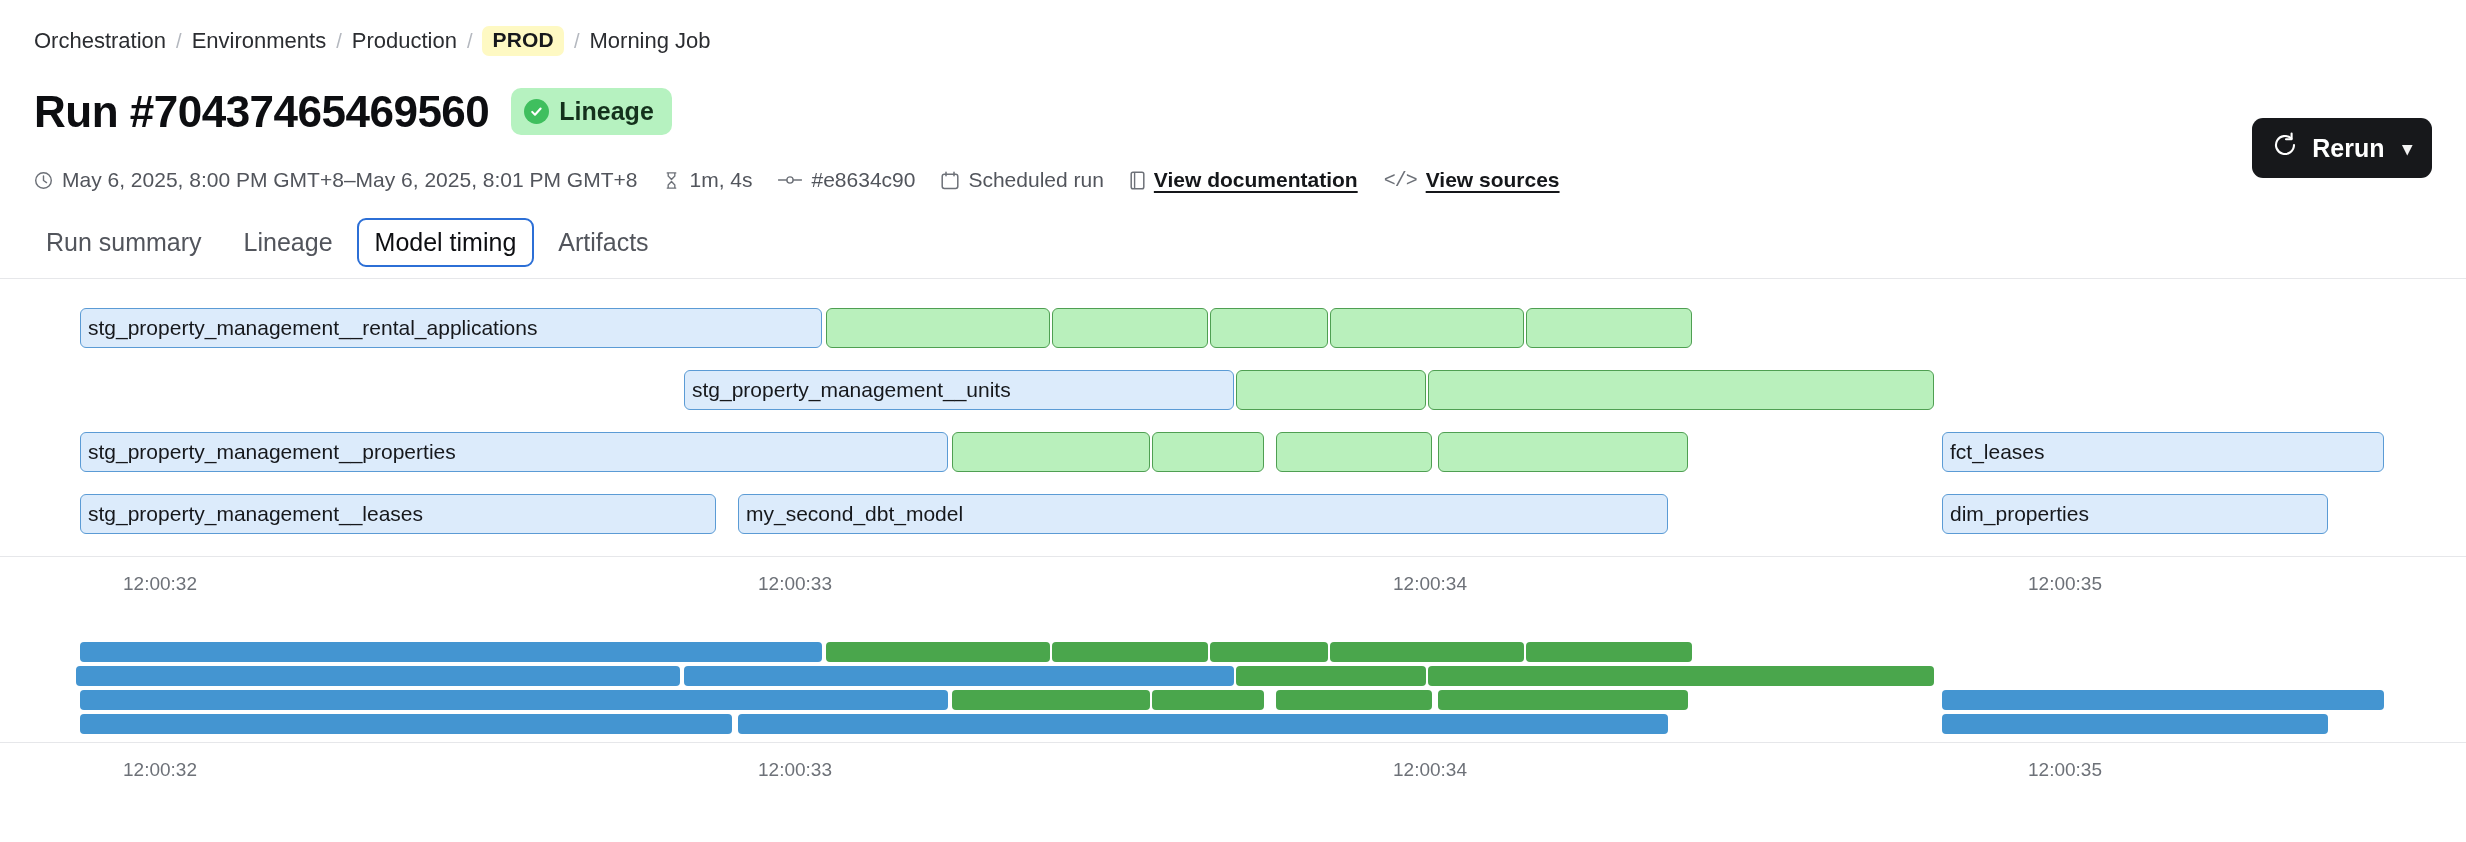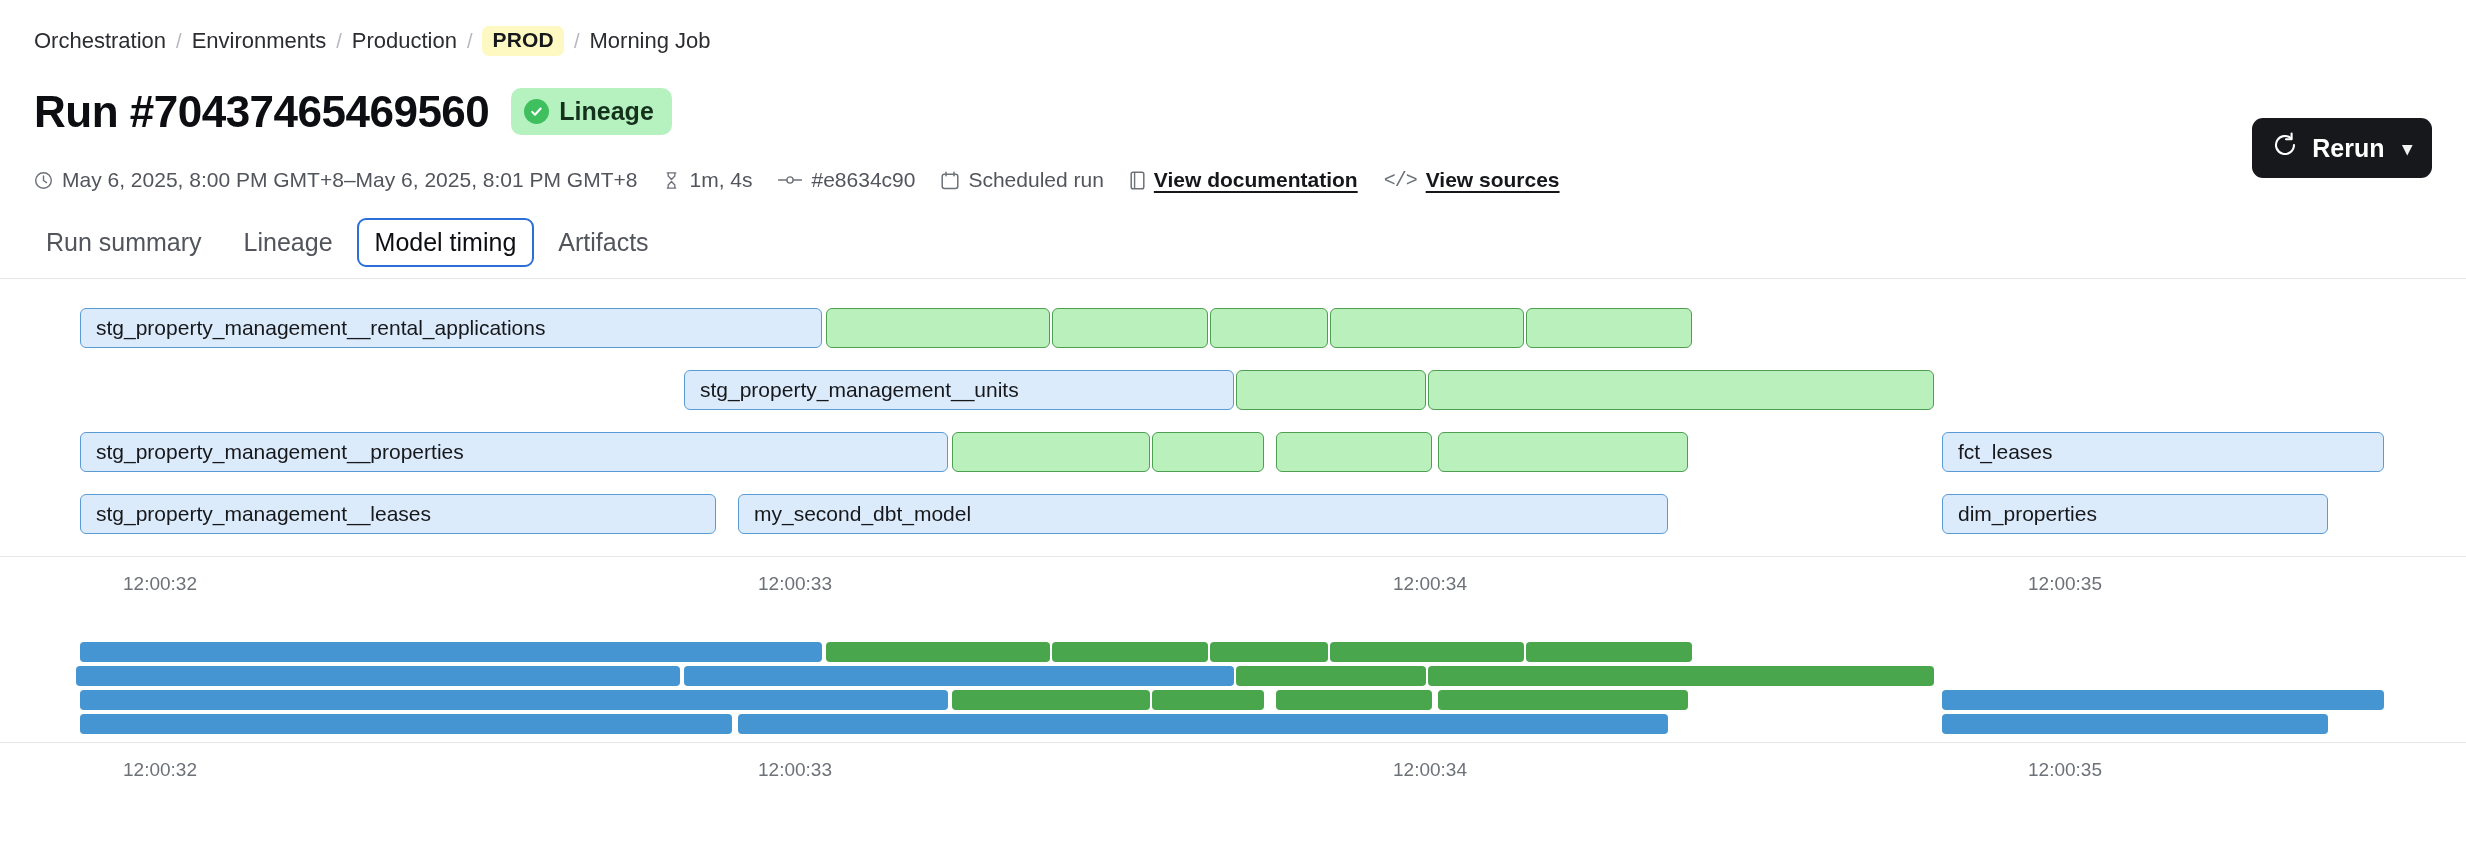--- a/index.html
+++ b/index.html
@@ -145,21 +145,21 @@
   .track { position: relative; height: 62px; }
   .bar {
     position: absolute;
     top: 8px;
     height: 40px;
     border-radius: 6px;
     display: flex;
     align-items: center;
     font-size: 21px;
     color: #16181c;
-    padding-left: 15px;
+    padding-left: 7px;
     overflow: hidden;
     white-space: nowrap;
     cursor: pointer;
   }
   .bar.blue { background: #dcebfb; border: 1.5px solid #5b9bd5; }
   .bar.green { background: #b9f0bc; border: 1.5px solid #4f9f52; }
 
   .axis {
     position: relative;
     height: 44px;

